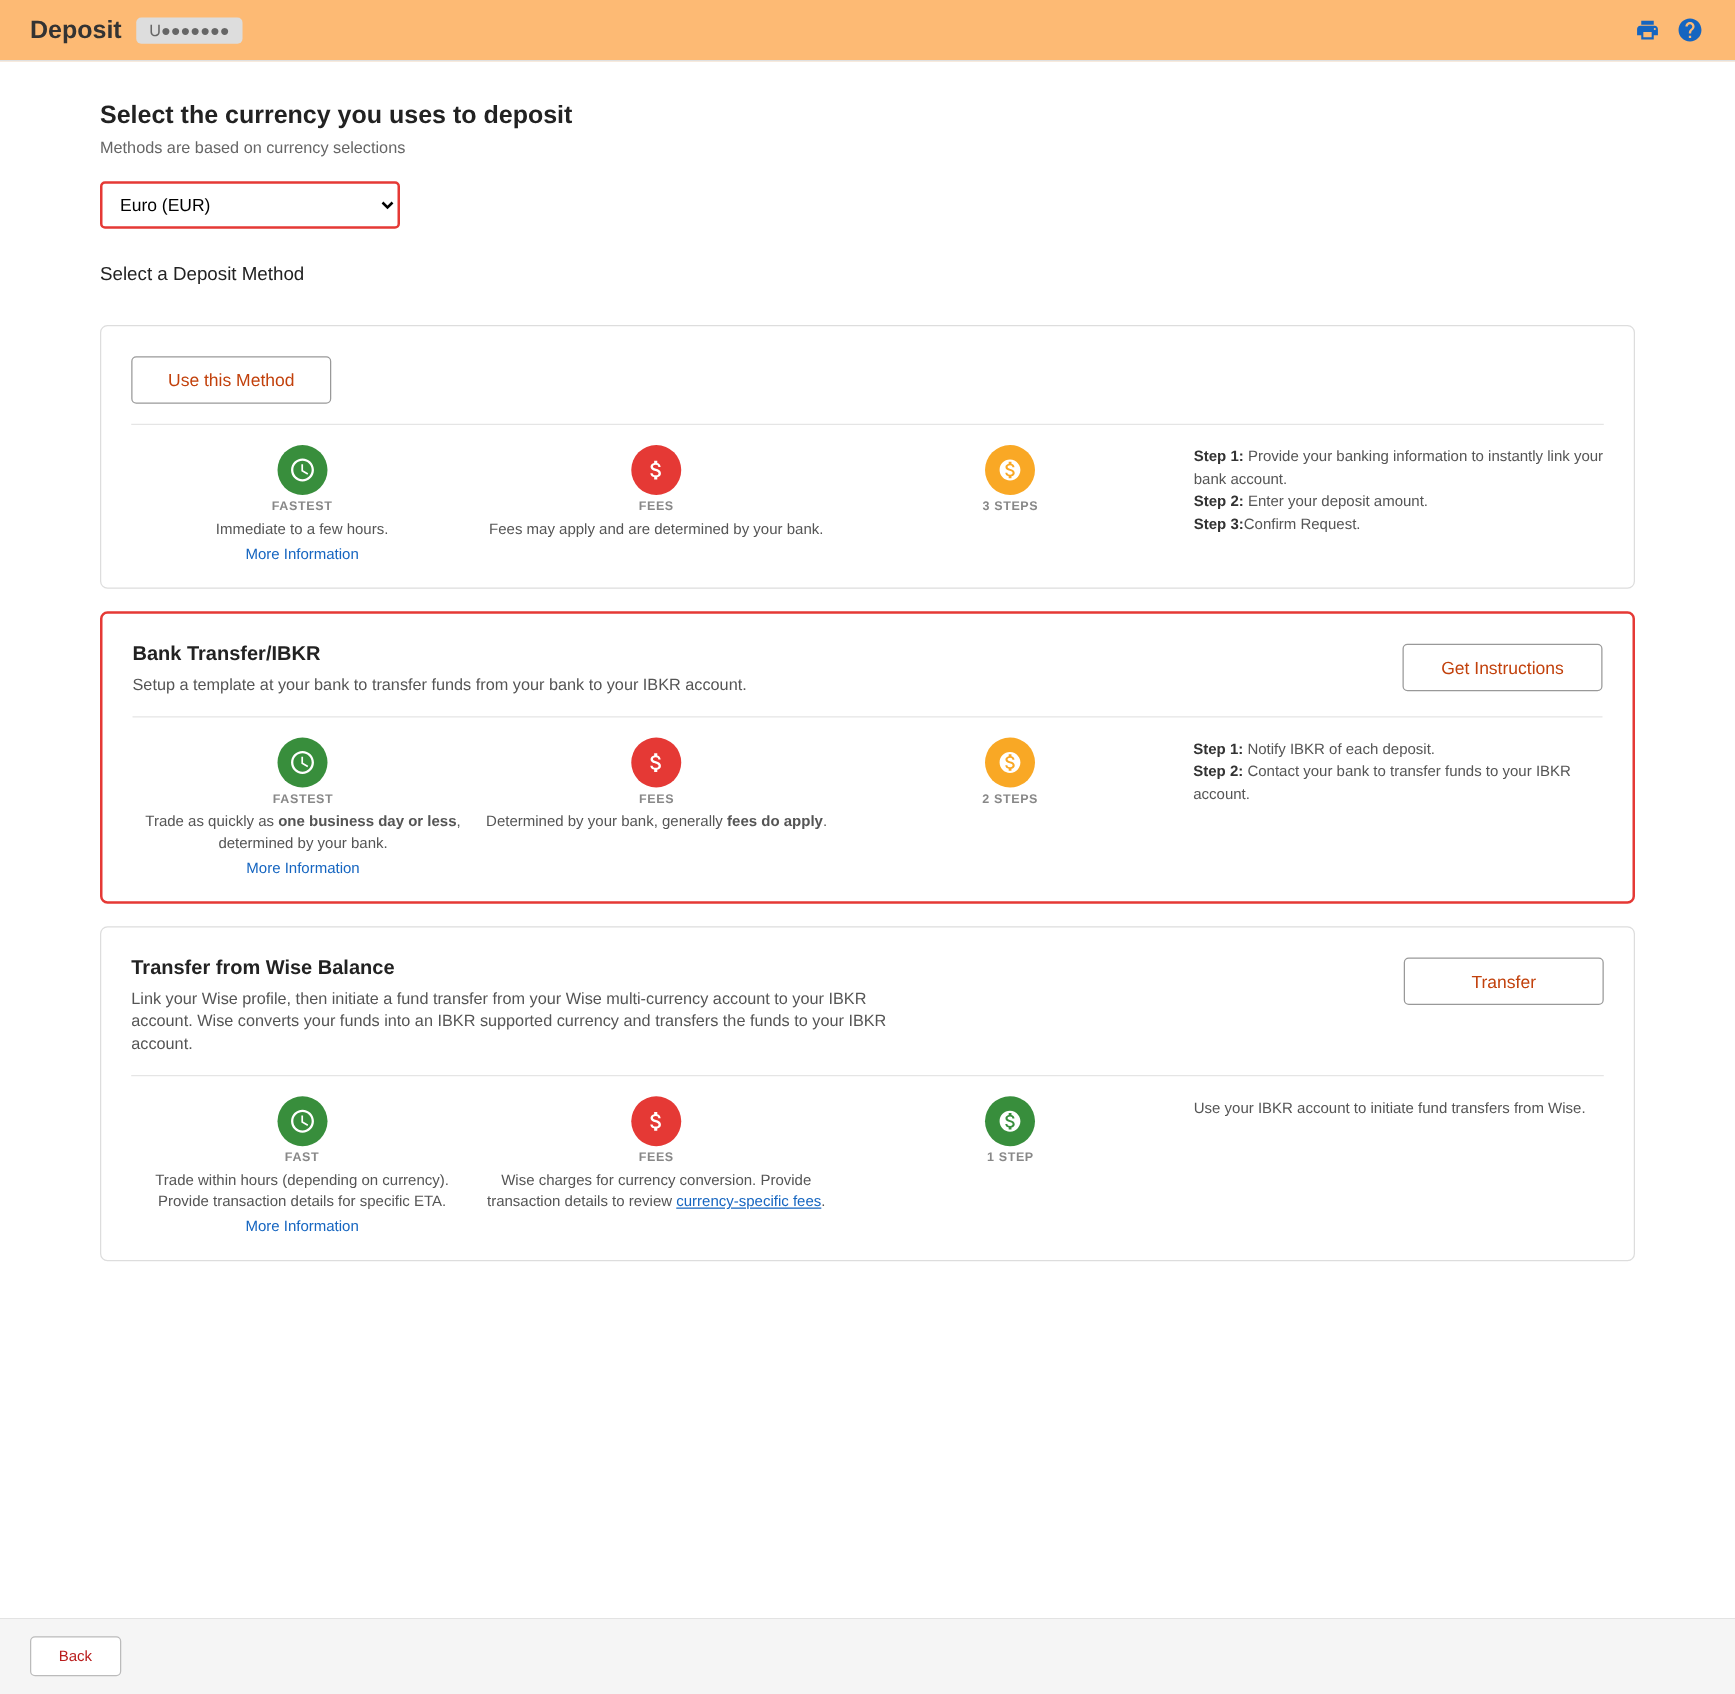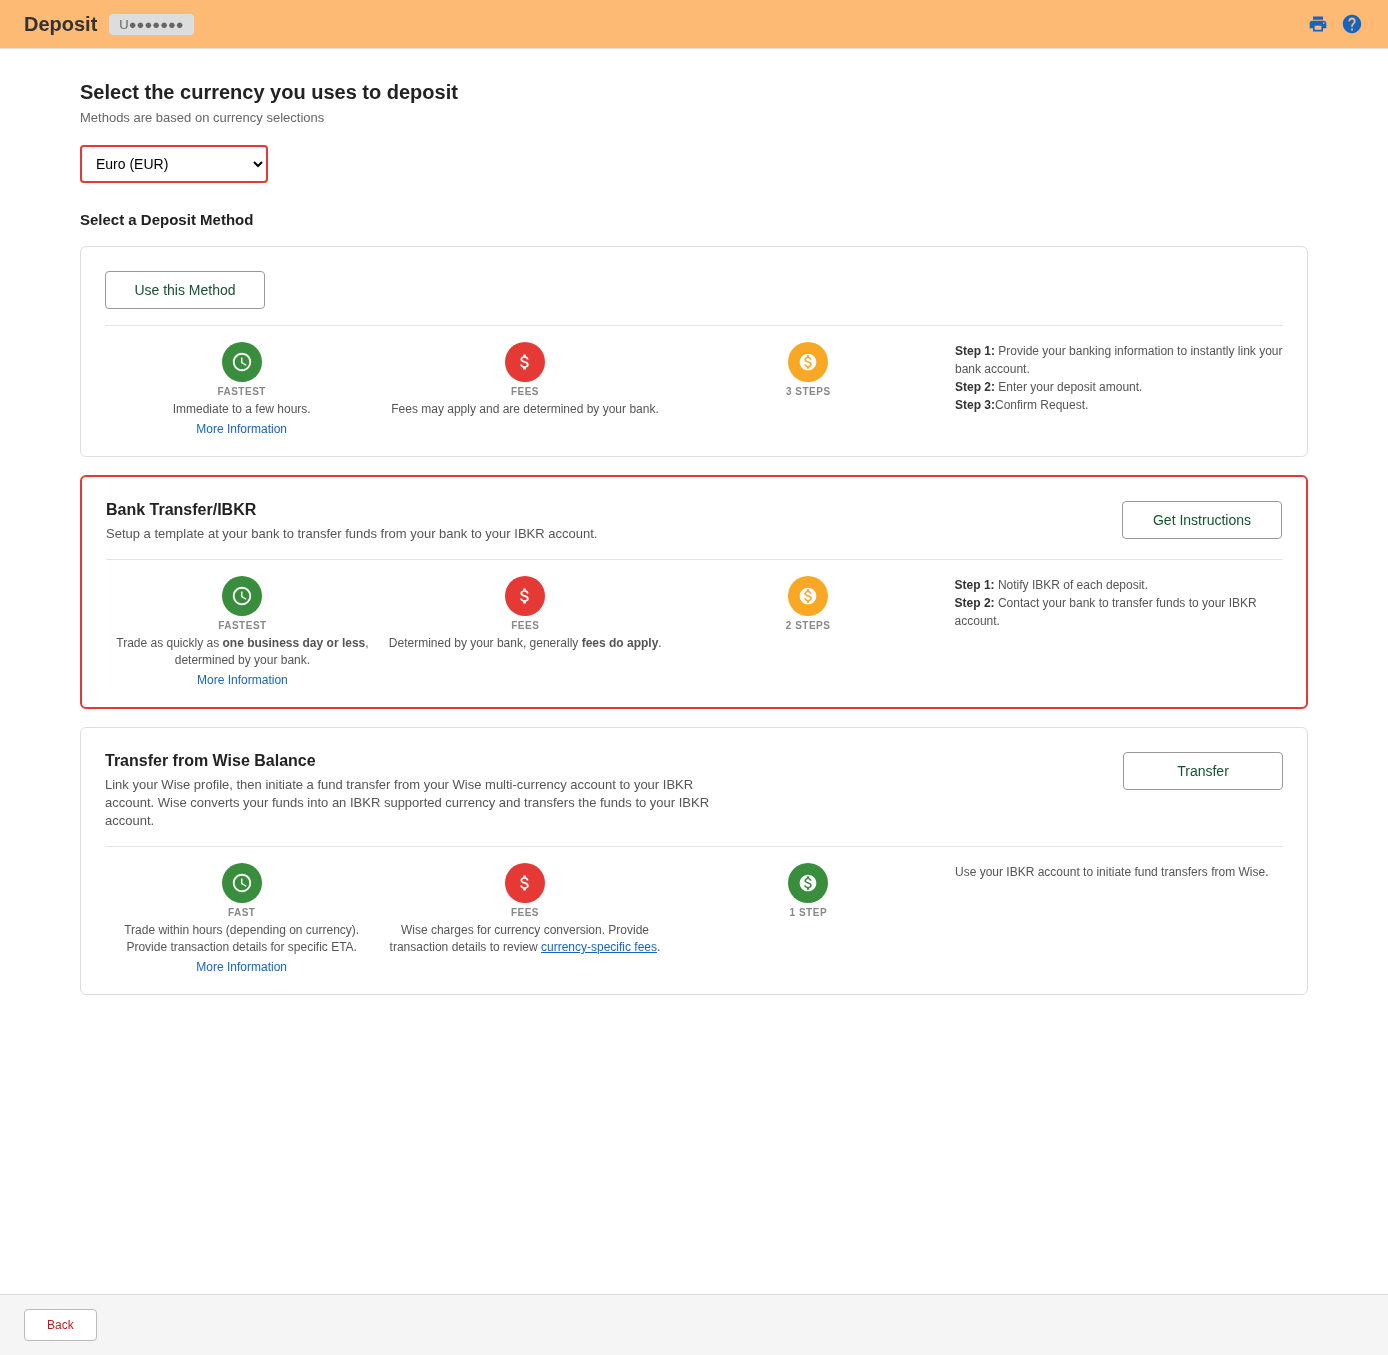--- a/index.html
+++ b/index.html
@@ -67,30 +67,30 @@
     .section-subtitle {
       font-size: 13px;
       color: #666;
       margin-bottom: 20px;
     }
     .currency-select {
       border: 2px solid #e53935;
       border-radius: 4px;
       padding: 8px 10px;
       font-size: 14px;
-      width: 188px;
+      width: 240px;
       margin-bottom: 28px;
       cursor: pointer;
       background: #fff;
       appearance: auto;
     }
     .deposit-method-title {
       font-size: 15px;
-      font-weight: bold;
-      margin-bottom: 18px;
+      font-weight: normal;
+      margin-bottom: 32px;
       color: #222;
     }
     
     .method-card {
       border: 1px solid #ddd;
       border-radius: 6px;
       padding: 24px 24px 20px 24px;
       margin-bottom: 18px;
       background: #fff;
     }
@@ -117,21 +117,21 @@
       max-width: 620px;
     }
     .method-card-btn {
       border: 1px solid #999;
       background: #fff;
       border-radius: 4px;
       padding: 10px 22px;
       font-size: 14px;
       cursor: pointer;
       white-space: nowrap;
-      color: #14532d;
+      color: #c2410c;
       min-width: 160px;
       text-align: center;
     }
     
     .method-card-divider {
       border: none;
       border-top: 1px solid #e5e5e5;
       margin-bottom: 16px;
     }
     

